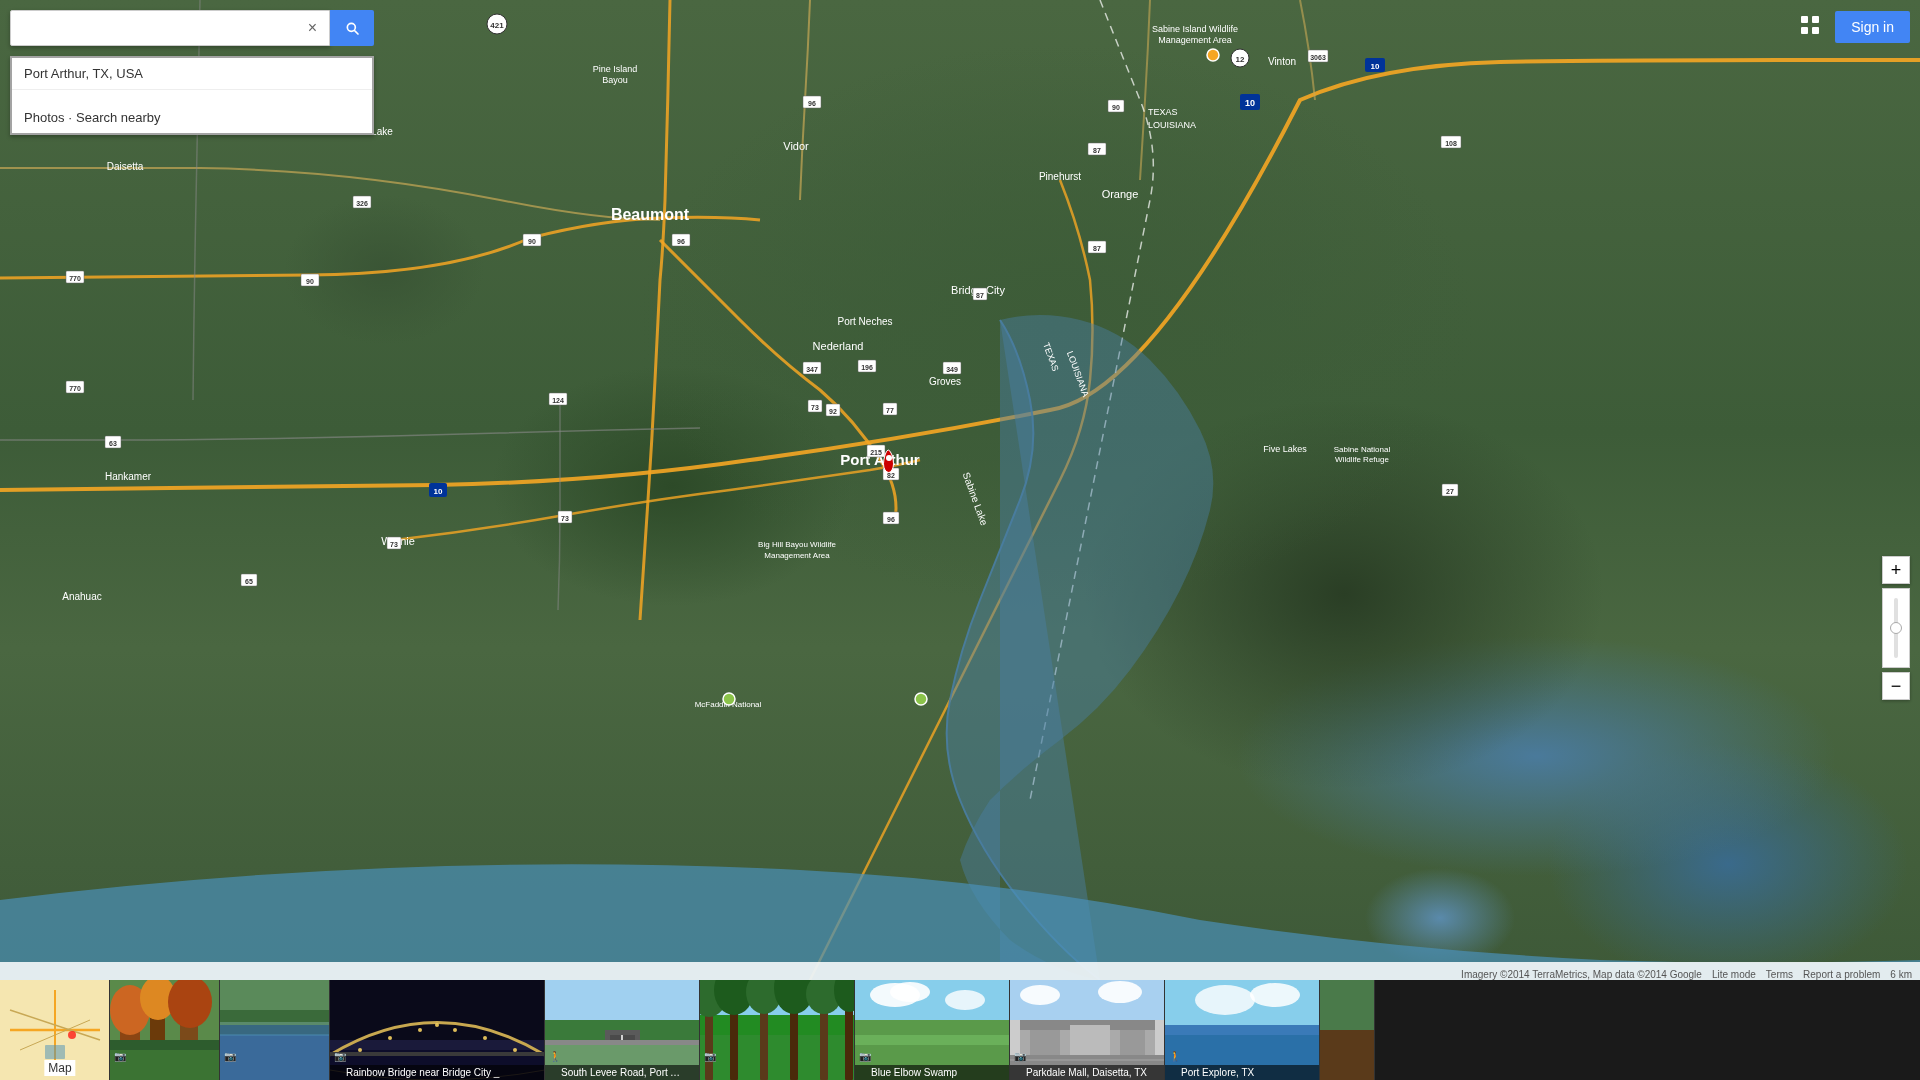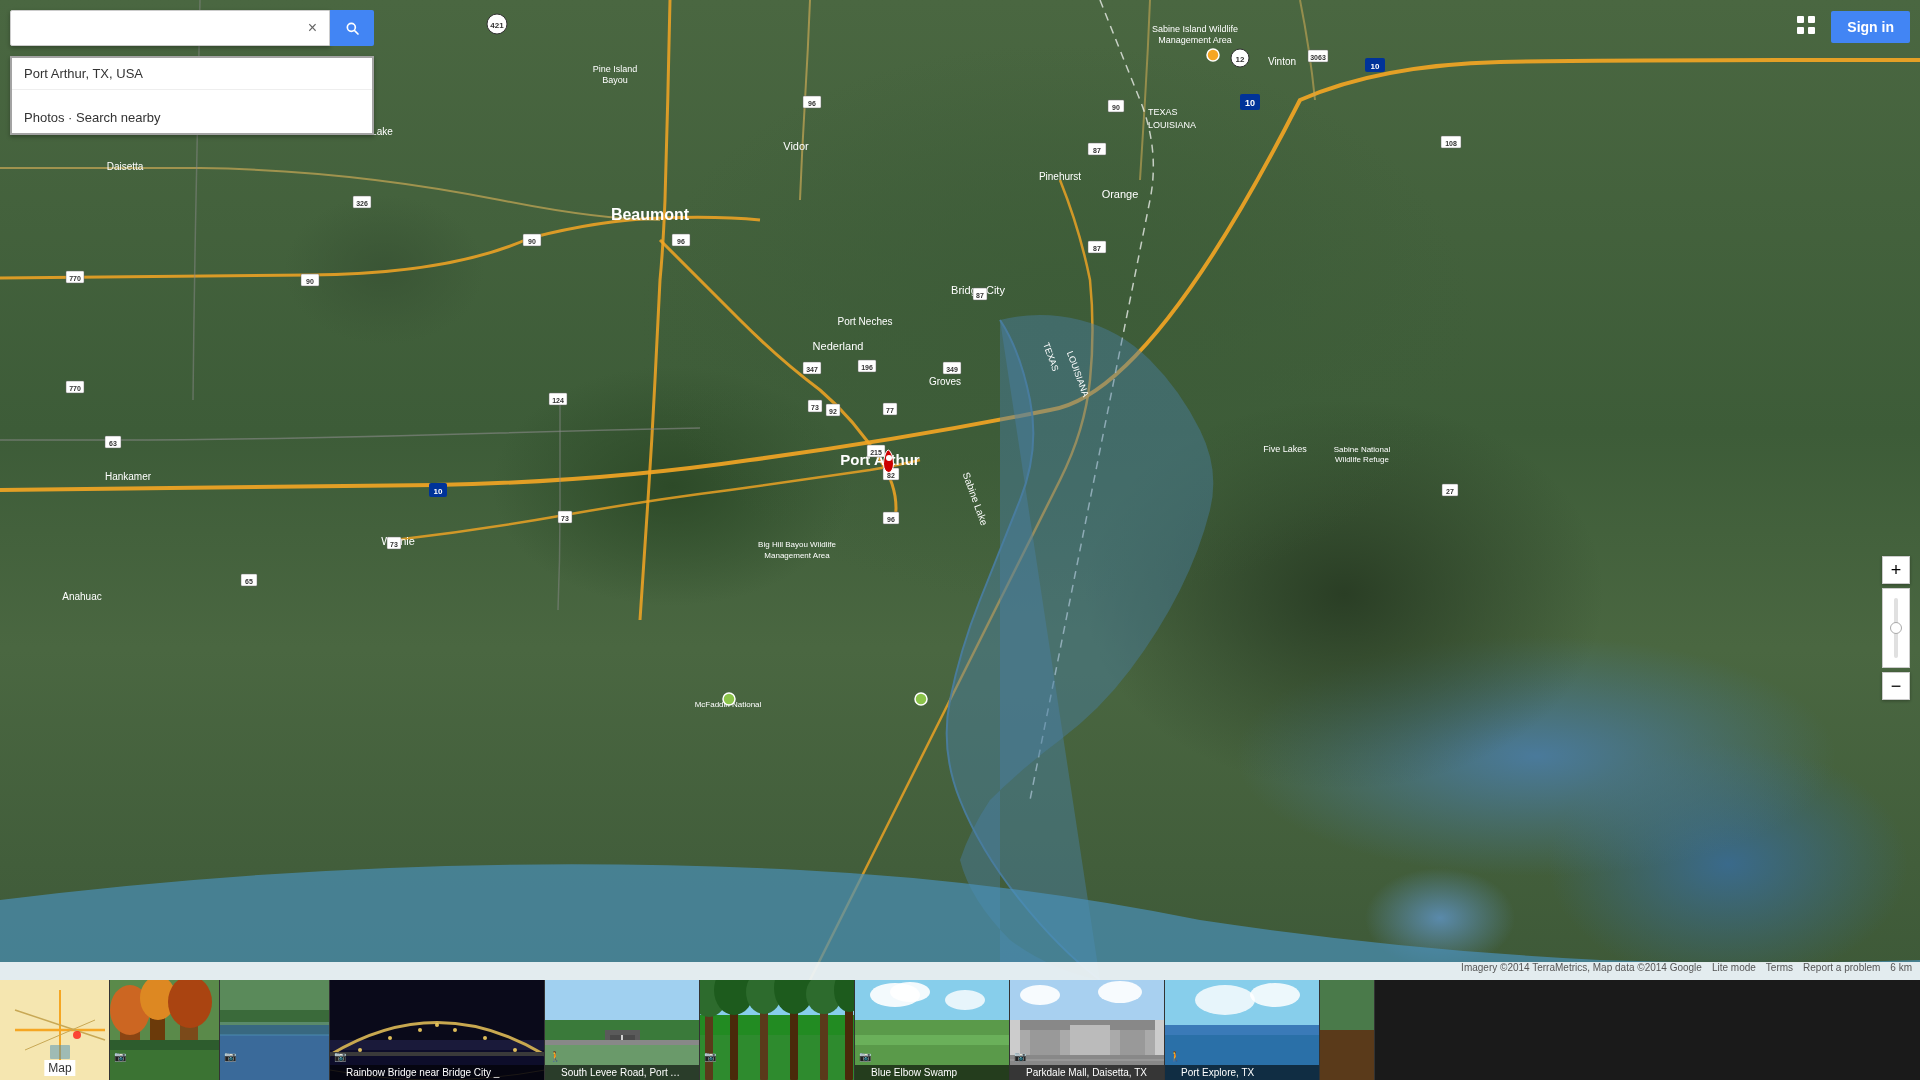--- a/index.html
+++ b/index.html
@@ -121,21 +121,21 @@
       padding: 4px;
     }
 
     #sign-in-btn {
       background: #4285f4;
       color: white;
       border: none;
       border-radius: 2px;
       padding: 8px 16px;
       font-size: 14px;
-      font-weight: bold;
+      font-weight: normal;
       cursor: pointer;
     }
 
     
     #map-labels {
       position: absolute;
       inset: 0;
       pointer-events: none;
     }
 
@@ -291,21 +291,21 @@
 
     
     #attribution-bar {
       position: absolute;
       bottom: 100px;
       right: 0;
       left: 0;
       height: 18px;
       background: rgba(255,255,255,0.85);
       display: flex;
-      align-items: flex-start;
+      align-items: flex-end;
       justify-content: flex-end;
       padding: 0 8px;
       font-size: 10px;
       color: #555;
       gap: 10px;
       z-index: 99;
     }
 
     #attribution-bar a {
       color: #555;
@@ -524,21 +524,21 @@
     <span>Imagery ©2014 TerraMetrics, Map data ©2014 Google</span>
     <a href="#">Lite mode</a>
     <a href="#">Terms</a>
     <a href="#">Report a problem</a>
     <span>6 km</span>
   </div>
 
   <div id="photo-strip">
 
     <div class="photo-item" style="width:110px;">
-      <div style="width:120px;height:100px;background:#f5e6b0;position:relative;text-align:center;">
+      <div style="width:120px;height:100px;background:#f5e6b0;position:relative;">
         
         <svg viewBox="0 0 110 100" width="110" height="100">
           <rect width="110" height="100" fill="#f5e6b0"></rect>
           <line x1="10" y1="50" x2="100" y2="50" stroke="#f5a623" stroke-width="2.5"></line>
           <line x1="55" y1="10" x2="55" y2="90" stroke="#f5a623" stroke-width="2"></line>
           <line x1="10" y1="30" x2="100" y2="60" stroke="#c8a855" stroke-width="1.5"></line>
           <line x1="20" y1="70" x2="90" y2="40" stroke="#c8a855" stroke-width="1"></line>
           <rect x="45" y="65" width="20" height="14" rx="1" fill="#4a90b8" opacity="0.5"></rect>
           <circle cx="72" cy="55" r="4" fill="red" opacity="0.7"></circle>
         </svg>

